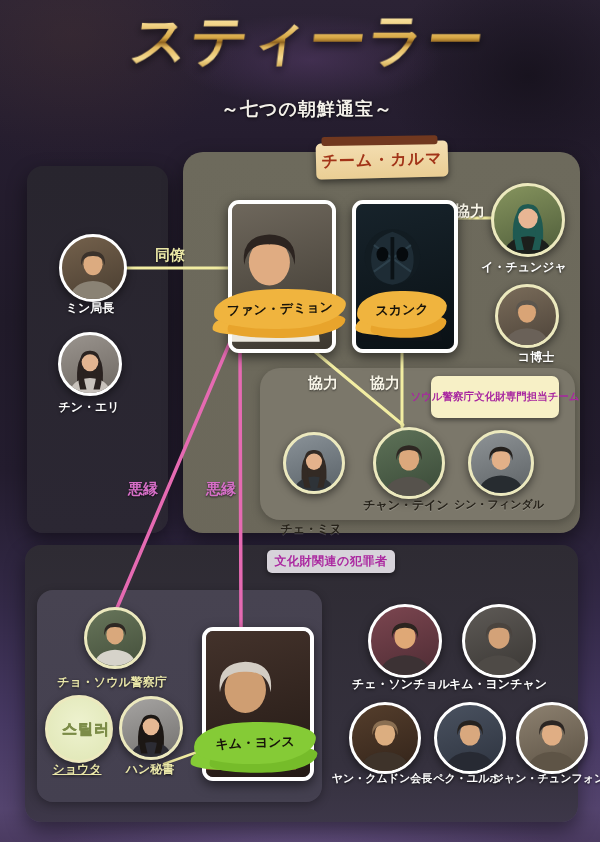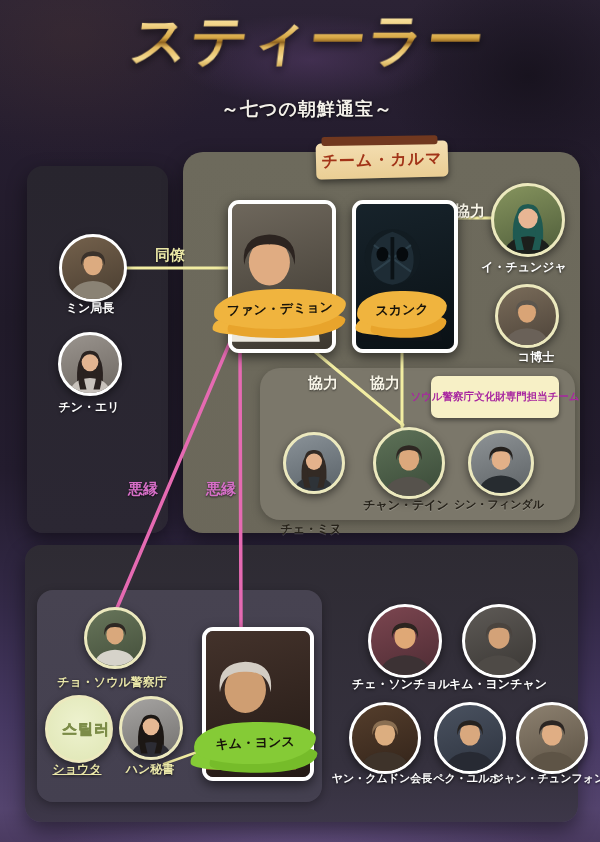--- a/index.html
+++ b/index.html
@@ -142,20 +142,21 @@
       <path d="M233,335 L117,608"></path>
       <path d="M240,344 L241,629"></path>
     </g>
   </svg>
 
   <div class="banner">チーム・カルマ</div>
   <div class="badge badge-police">
     <span>ソウル警察庁</span>
     <span>文化財専門担当チーム</span>
   </div>
+  <div class="badge badge-crim">文化財関連の犯罪者</div>
 
   <div class="rel yellow" style="left:170px;top:246px;">同僚</div>
   <div class="rel white" style="left:470px;top:202px;">協力</div>
   <div class="rel white" style="left:323px;top:374px;">協力</div>
   <div class="rel white" style="left:385px;top:374px;">協力</div>
   <div class="rel pink" style="left:143px;top:480px;">悪縁</div>
   <div class="rel pink" style="left:221px;top:480px;">悪縁</div>
 
   <div class="pc" style="left:59px;top:234px;width:62px;height:62px;--hair:#3b322b;--skin:#dcab80;--shirt:#8a8274;background:linear-gradient(160deg,#74614c,#4a3e31);">
     <svg viewBox="0 0 100 100">

